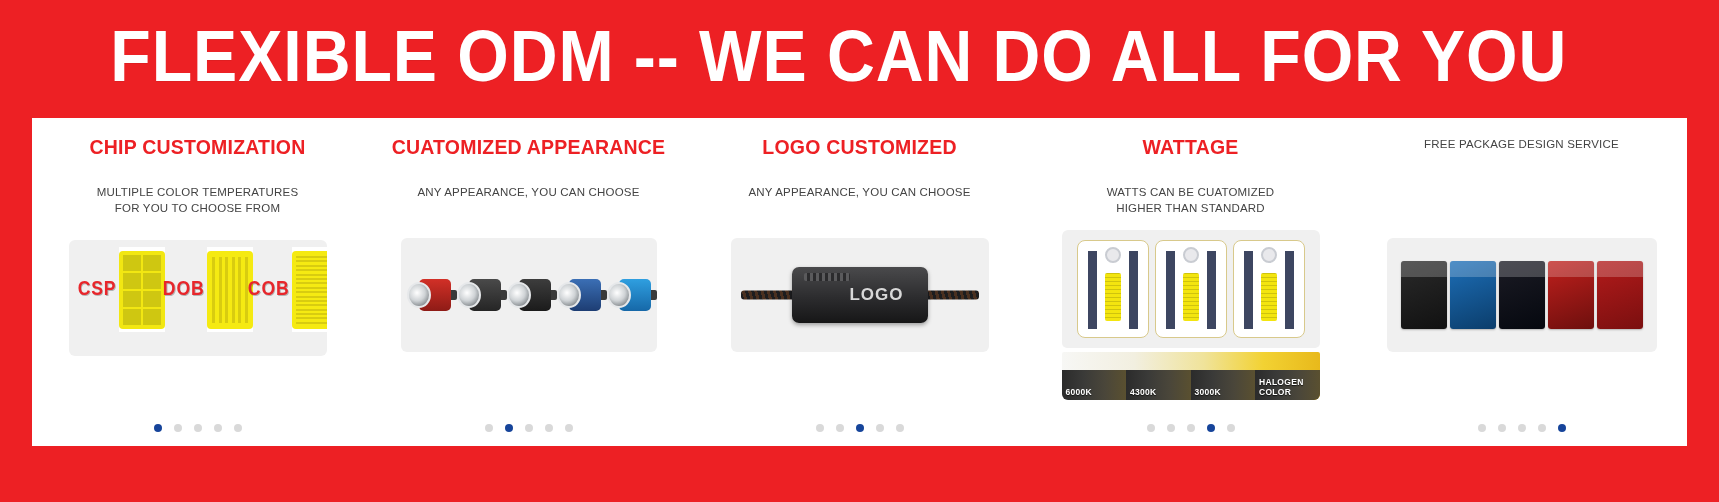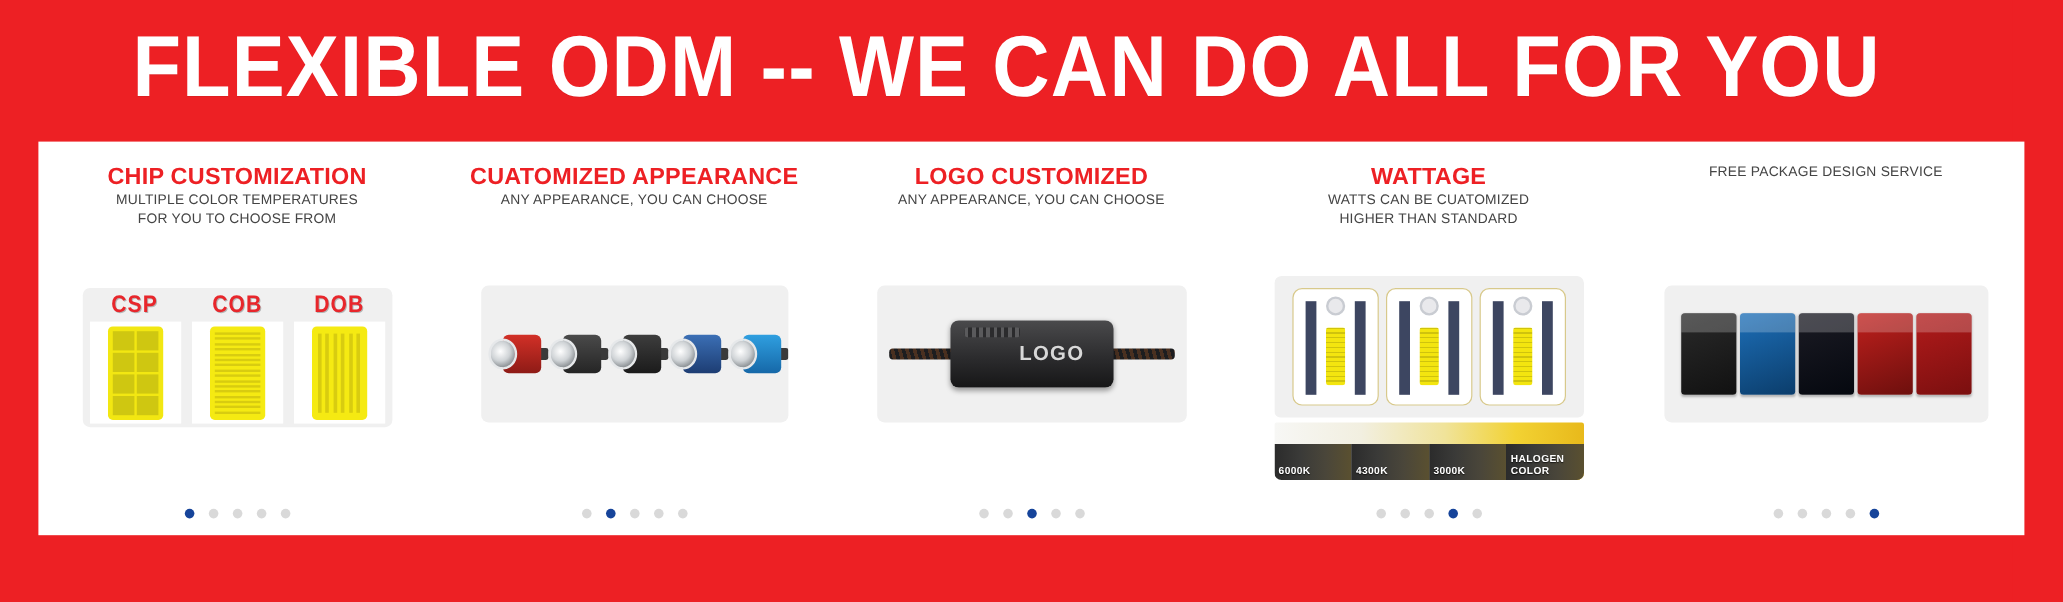--- a/index.html
+++ b/index.html
@@ -44,20 +44,21 @@
     display:flex;
   }
 
   .panel {
     flex:1 1 0;
     position:relative;
     display:flex;
     flex-direction:column;
     align-items:center;
     padding-top:18px;
+    gap:25px;
   }
 
   .panel-title {
     color:#ED2024;
     font-weight:bold;
     font-size:19.5px;
     letter-spacing:0.2px;
     text-align:center;
     white-space:nowrap;
     font-family:"Liberation Sans", sans-serif;
@@ -78,21 +79,21 @@
     left:50%;
     transform:translateX(-50%);
     background:#F0F0F0;
     border-radius:6px;
     overflow:hidden;
   }
 
   
   .m1 { top:122px; width:258px; height:116px; background:#F0F0F0; }
   .chips { display:flex; height:100%; align-items:flex-start; justify-content:space-between; padding:4px 6px 0 6px; }
-  .chipcell { width:76px; display:flex; flex-direction:column; align-items:center; }
+  .chipcell { width:76px; display:flex; flex-direction:row; align-items:center; }
   .chiplabel {
     color:#E8262B; font-weight:bold; font-size:20px;
     font-family:"Liberation Sans Narrow","Liberation Sans",sans-serif;
     transform:scaleX(0.88); letter-spacing:1px;
     text-shadow:1px 1px 0 rgba(0,0,0,0.25);
     line-height:1.05;
   }
   .chipwhite { margin-top:3px; width:76px; height:85px; background:#FFFFFF; display:flex; align-items:flex-start; justify-content:center; padding-top:4px;}
   .chipbody { width:46px; height:78px; background:#F5EA12; border-radius:4px; position:relative; overflow:hidden; }
   .chipbody.csp { background:#F2E712; padding:4px; }
@@ -208,49 +209,49 @@
                     <i></i>
                     <i></i>
                     <i></i>
                     <i></i>
                     <i></i>
                   </div>
               </div>
             </div>
           </div>
           <div class="chipcell">
+            <div class="chiplabel">DOB</div>
+            <div class="chipwhite">
+              <div class="chipbody">
+                <div class="dob-lines">
+                    <i></i>
+                    <i></i>
+                    <i></i>
+                    <i></i>
+                    <i></i>
+                    <i></i>
+                  </div>
+              </div>
+            </div>
+          </div>
+          <div class="chipcell">
             <div class="chiplabel">COB</div>
             <div class="chipwhite">
               <div class="chipbody">
                 <div class="cob-lines">
                     <i></i>
                     <i></i>
                     <i></i>
                     <i></i>
                     <i></i>
                     <i></i>
                     <i></i>
                     <i></i>
                     <i></i>
                     <i></i>
-                    <i></i>
-                    <i></i>
-                    <i></i>
-                    <i></i>
-                    <i></i>
-                    <i></i>
-                  </div>
-              </div>
-            </div>
-          </div>
-          <div class="chipcell">
-            <div class="chiplabel">DOB</div>
-            <div class="chipwhite">
-              <div class="chipbody">
-                <div class="dob-lines">
                     <i></i>
                     <i></i>
                     <i></i>
                     <i></i>
                     <i></i>
                     <i></i>
                   </div>
               </div>
             </div>
           </div>

